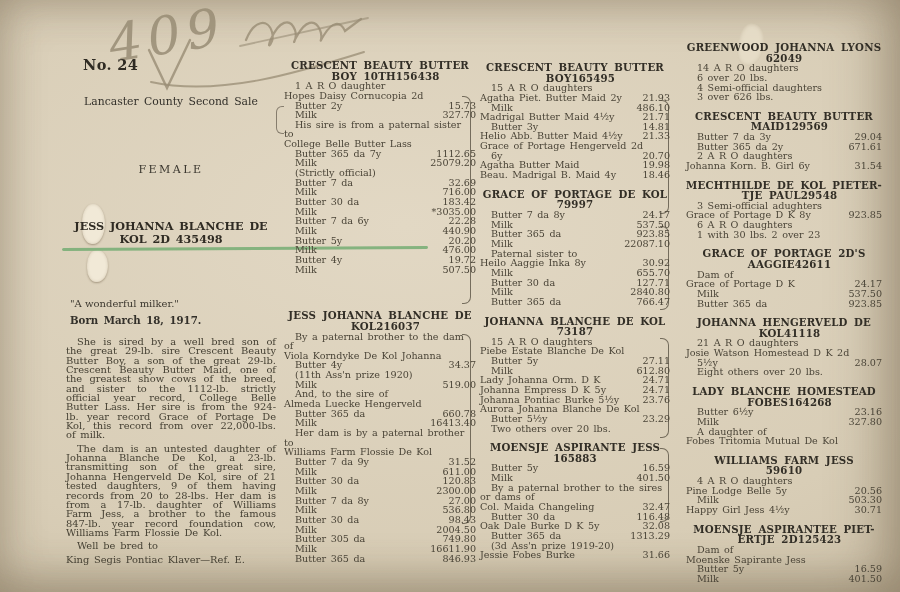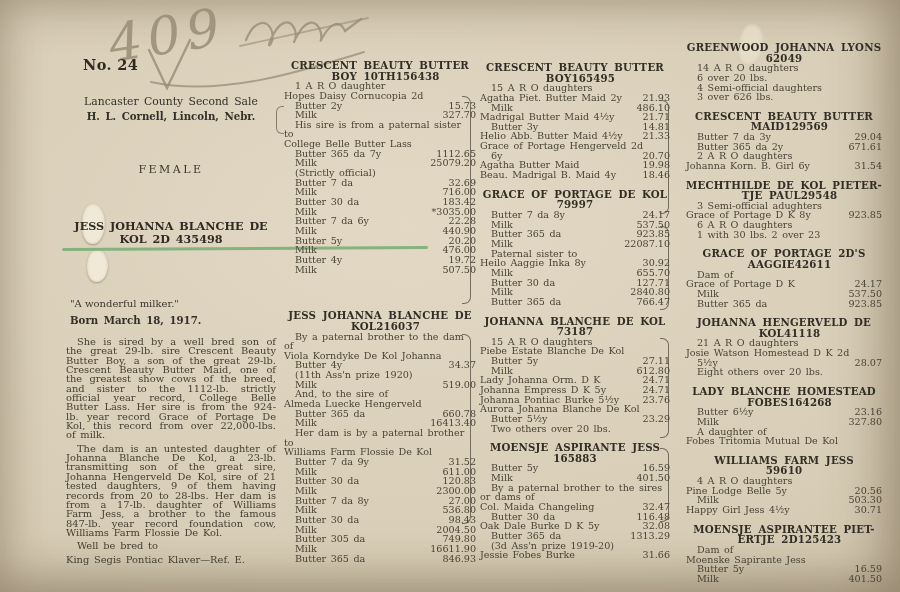--- a/index.html
+++ b/index.html
@@ -70,21 +70,20 @@
     <path d="M246,40 c8,-20 22,-22 26,-8 c3,11 -7,20 -1,7 c8,-18 19,-22 24,-9 c3,10 -5,18 2,6 c8,-15 18,-18 23,-6 c4,9 -3,16 4,5 c8,-13 16,-15 21,-4 l16,-12" fill="none" stroke="rgba(152,140,116,.8)" stroke-width="2.2" stroke-linecap="round"></path>
     <path d="M240,46 L368,18" fill="none" stroke="rgba(152,140,116,.6)" stroke-width="1.8" stroke-linecap="round"></path>
   </svg>
 
   <div class="greenline"></div>
 
   <div class="col1">
     <div class="no24">No. 24</div>
     <div class="c-center sale">Lancaster County Second Sale</div>
     <div class="c-center consigned">
-      <div>H. L. Cornell, Lincoln, Nebr.</div>
     </div>
     <div class="c-center female">FEMALE</div>
     <div class="c-center aname">
       <div>JESS JOHANNA BLANCHE DE</div>
       <div>KOL 2D 435498</div>
     </div>
     <div class="quote">"A wonderful milker."</div>
     <div class="born">Born March 18, 1917.</div>
     <div class="paras">
       <p>She is sired by a well bred son of the great 29-lb. sire Crescent Beauty Butter Boy, a son of the great 29-lb. Crescent Beauty Butter Maid, one of the greatest show cows of the breed, and sister to the 1112-lb. strictly official year record, College Belle Butter Lass. Her sire is from the 924-lb. year record Grace of Portage De Kol, this record from over 22,000-lbs. of milk.</p>

